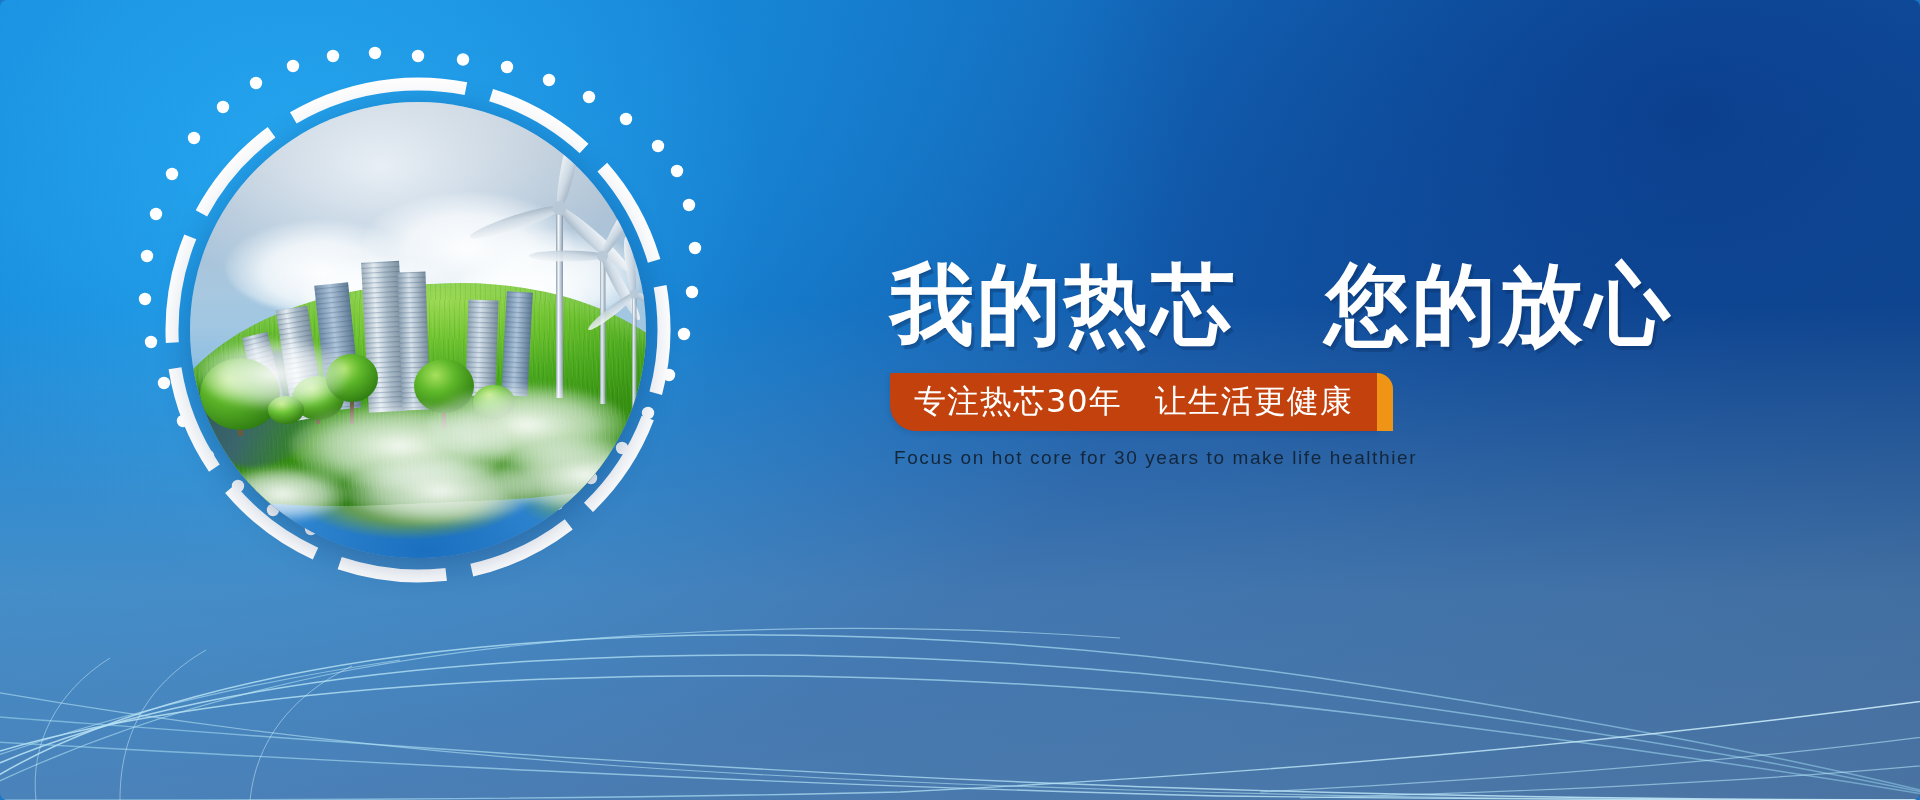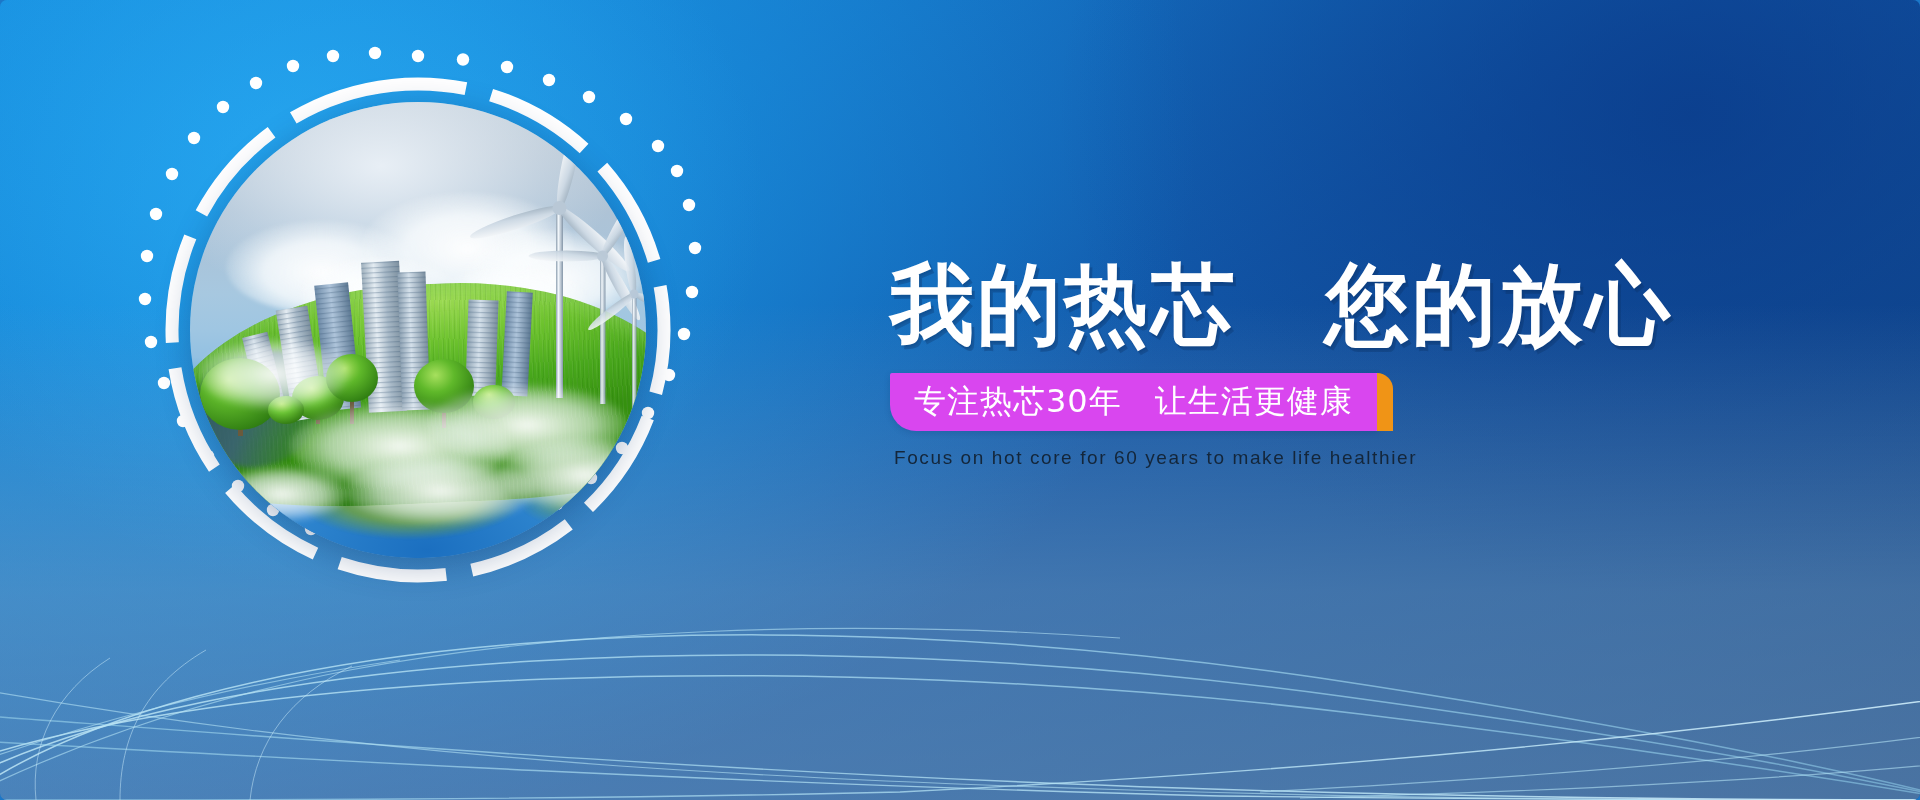--- a/index.html
+++ b/index.html
@@ -162,21 +162,21 @@
   }
   .badge-row {
     margin-top:26px;
     display:flex;
   }
   .badge {
     display:inline-flex;
     align-items:center;
     height:58px;
     padding:0 26px 0 24px;
-    background:#d946ef;
+    background:#c2410c;
     color:#ffffff;
     font-size:32px;
     letter-spacing:1px;
     white-space:pre;
     border-radius:0 0 0 26px;
     position:relative;
     box-shadow:0 2px 6px rgba(10,46,96,0.18);
     font-family:"DejaVu Sans","Liberation Sans",sans-serif;
   }
   .badge::after {
@@ -503,16 +503,16 @@
   <div class="text-block">
     <div class="headline">我的热芯　您的放心</div>
 
     <div class="badge-row">
       <div class="badge badge-shape">
         <span>专注热芯30年　让生活更健康</span>
         <span class="badge-cap"></span>
       </div>
     </div>
 
-    <div class="english">Focus on hot core for 60 years to make life healthier</div>
+    <div class="english">Focus on hot core for 30 years to make life healthier</div>
   </div>
 
 </div>
 
 </body></html>

